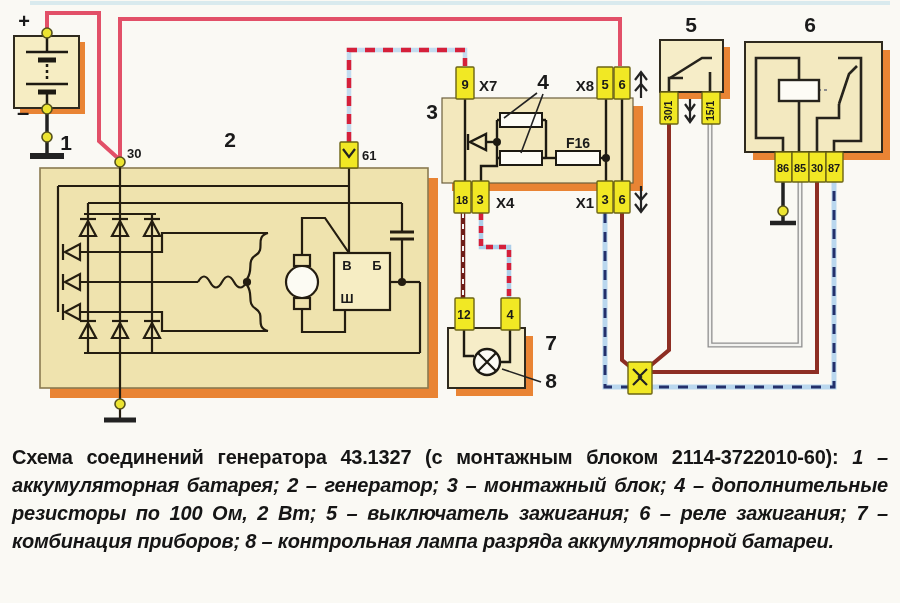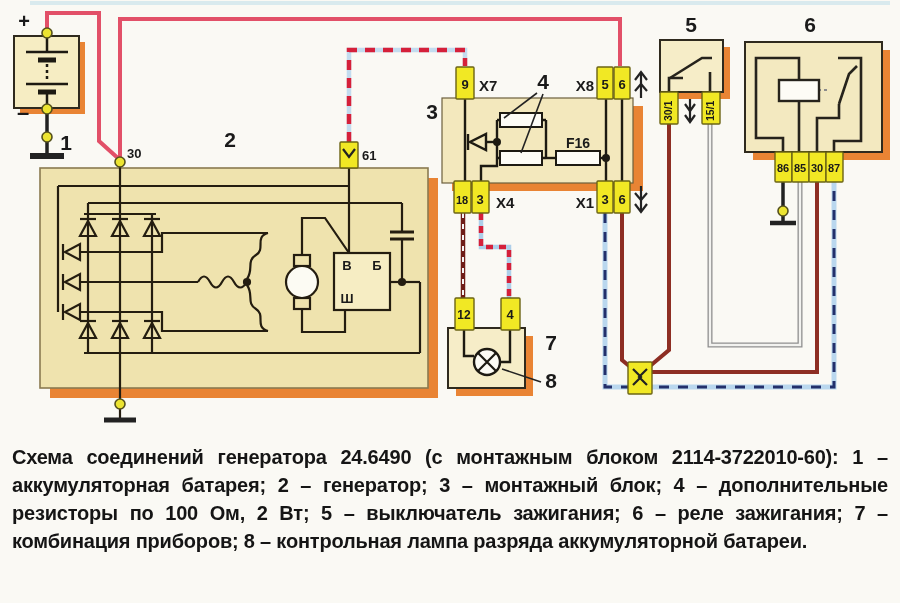--- a/index.html
+++ b/index.html
@@ -1,21 +1,21 @@
 <!DOCTYPE html>
 <html><head>
 <meta charset="utf-8">
 <style>
   html,body{margin:0;padding:0;}
   body{width:900px;height:603px;background:#faf9f4;font-family:"Liberation Sans",sans-serif;overflow:hidden;}
   #stage{position:relative;width:900px;height:603px;background:#faf9f4;}
   svg text{font-family:"Liberation Sans",sans-serif;font-weight:bold;fill:#1a1a1a;}
   .caption{position:absolute;left:12px;top:443px;width:876px;font-size:20px;font-weight:bold;
            line-height:28px;color:#151515;text-align:justify;letter-spacing:-0.2px;}
-  .caption .legend{}
+  .caption .legend{font-style:italic;}
 </style>
 </head>
 <body>
 
 <div id="stage">
 <svg width="900" height="436" viewBox="0 0 900 436">
 
   <rect x="30" y="1" width="860" height="4" fill="#cde4ec" opacity="0.75"></rect>
 
   <g fill="#e98434">
@@ -277,15 +277,15 @@
   <text transform="translate(672,121) rotate(-90)" font-size="10.5">30/1</text>
   <text transform="translate(714,121) rotate(-90)" font-size="10.5">15/1</text>
 
   <text x="783" y="172" font-size="11" text-anchor="middle">86</text>
   <text x="800" y="172" font-size="11" text-anchor="middle">85</text>
   <text x="817" y="172" font-size="11" text-anchor="middle">30</text>
   <text x="834" y="172" font-size="11" text-anchor="middle">87</text>
 </svg>
 
 <div class="caption">
-  <span class="title">Схема соединений генератора 24.6490 (с монтажным блоком 2114-3722010-60):</span><span class="legend"> 1 – аккумуляторная батарея; 2 – генератор; 3 – монтажный блок; 4 – дополнительные резисторы по 100 Ом, 2 Вт; 5 – выключатель зажигания; 6 – реле зажигания; 7 – комбинация приборов; 8 – контрольная лампа разряда аккумуляторной батареи.</span>
+  <span class="title">Схема соединений генератора 43.1327 (с монтажным блоком 2114-3722010-60):</span><span class="legend"> 1 – аккумуляторная батарея; 2 – генератор; 3 – монтажный блок; 4 – дополнительные резисторы по 100 Ом, 2 Вт; 5 – выключатель зажигания; 6 – реле зажигания; 7 – комбинация приборов; 8 – контрольная лампа разряда аккумуляторной батареи.</span>
 </div>
 </div>
 
 </body></html>

